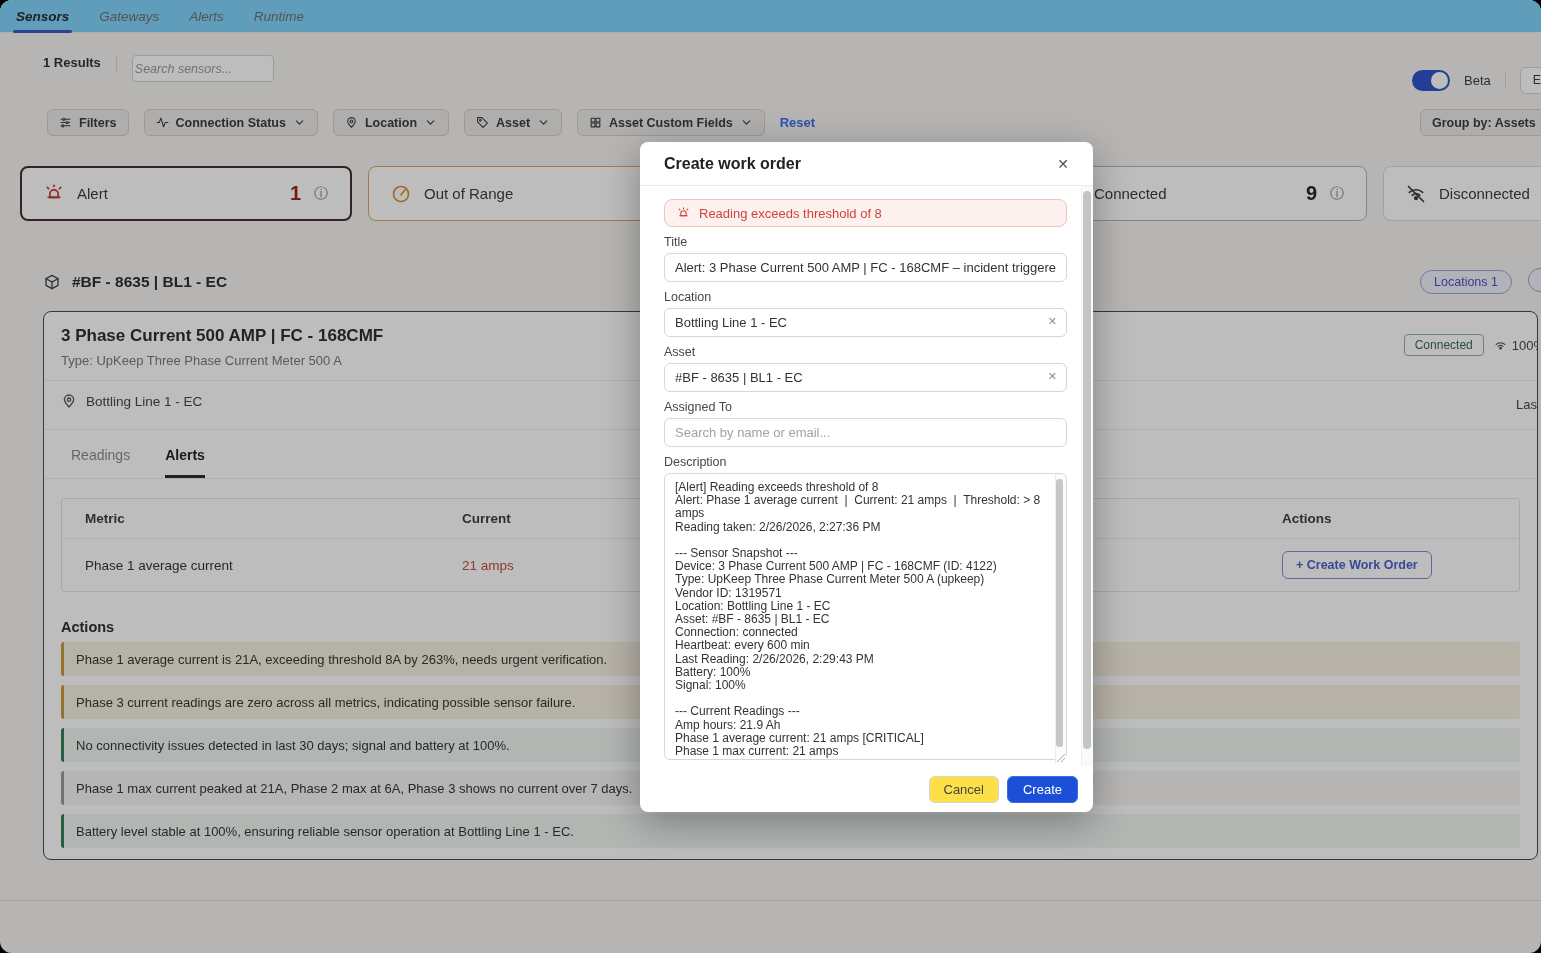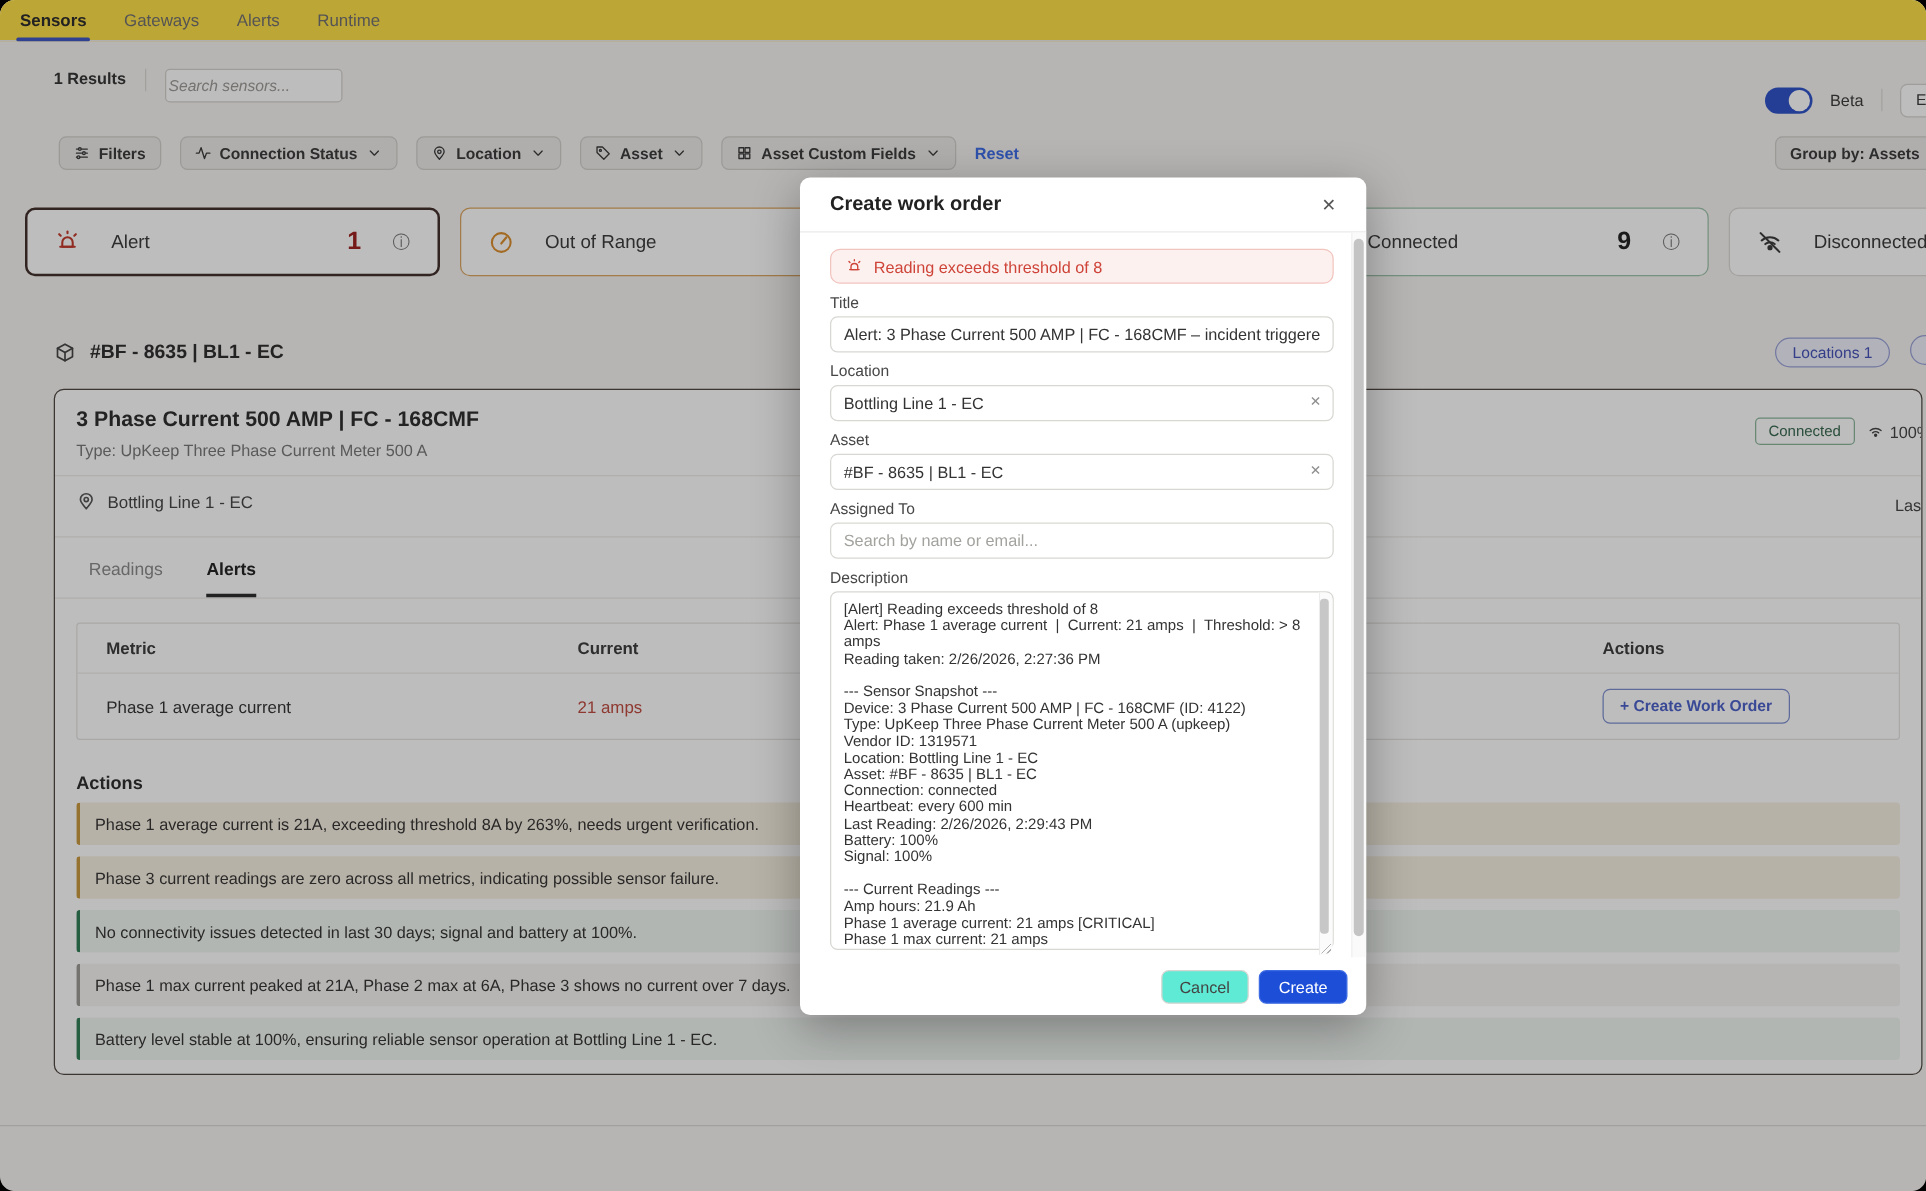--- a/index.html
+++ b/index.html
@@ -1,20 +1,20 @@
 <!DOCTYPE html>
 <html><head>
 <meta charset="utf-8">
 <style>
   * { margin:0; padding:0; box-sizing:border-box; }
   html,body { background:#000; font-family:"Liberation Sans", sans-serif; }
   .screen { position:relative; width:1541px; height:953px; background:#f4f4f2; border-radius:12px; overflow:hidden; }
 
   
-  .topnav { position:absolute; top:0; left:0; right:0; height:33px; background:#fde047; display:flex; align-items:center; gap:30px; padding-left:16px; border-bottom:1px solid #ececea; z-index:1; }
+  .topnav { position:absolute; top:0; left:0; right:0; height:33px; background:#7dd3fc; display:flex; align-items:center; gap:30px; padding-left:16px; border-bottom:1px solid #ececea; z-index:1;font-style:italic; }
   .topnav .tab { font-size:13.5px; color:#6f6f6f; position:relative; cursor:pointer; }
   .topnav .tab.active { color:#2b2b2b; font-weight:700; }
   .topnav .tab.active::after { content:""; position:absolute; left:-3px; right:-3px; bottom:-9px; height:3px; background:#3d56c5; border-radius:2px; }
 
   
   .toolbar { position:absolute; top:55px; left:43px; height:28px; display:flex; z-index:1; }
   .results { font-size:13px; font-weight:700; color:#333; }
   .vdiv { width:1px; height:18px; background:#d9d9d5; margin:0 15px; }
   .search-input { width:142px; height:27px; border:1px solid #d2d2ce; border-radius:4px; background:#fff; padding:0 2px; font-size:12.5px; font-style:italic; color:#555; font-family:"Liberation Sans",sans-serif; }
   .search-input::placeholder { color:#9a9a96; font-style:italic; }
@@ -25,21 +25,21 @@
   .btn-plain { height:27px; background:#fff; border:1px solid #d4d4d0; border-radius:6px; padding:0 12px; font-size:12.5px; color:#3a3a3a; display:flex; align-items:center; white-space:nowrap; cursor:pointer; }
 
   
   .filterbar { position:absolute; top:109px; left:47px; height:27px; display:flex; align-items:center; gap:15px; z-index:1; }
   .chip { height:27px; background:#ebebe9; border:1px solid #cfcfcb; border-radius:6px; padding:10px 11px; display:flex; align-items:center; gap:7px; font-size:12.5px; font-weight:600; color:#3a3a3a; white-space:nowrap; cursor:pointer; }
   .chip svg { flex:0 0 auto; }
   .link { font-size:13px; color:#3b6ce7; font-weight:600; cursor:pointer; }
   .groupby { position:absolute; top:109px; left:1420px; z-index:1; }
 
   
-  .scard { position:absolute; top:166px; height:55px; background:#fff; border:1px solid #d9d9d5; border-radius:8px; display:flex; align-items:center; gap:25px; padding:0 22px; z-index:1; cursor:pointer; }
+  .scard { position:absolute; top:166px; height:55px; background:#fff; border:1px solid #d9d9d5; border-radius:8px; display:flex; align-items:center; gap:13px; padding:0 22px; z-index:1; cursor:pointer; }
   .scard .lbl { font-size:15px; color:#3a3a3a; }
   .scard .cnt { margin-left:auto; font-size:20px; font-weight:700; }
   .scard .info { font-size:14px; color:#787878; }
   .scard.alert { left:20px; width:332px; border:2px solid #3f2f2a; }
   .scard.alert .cnt { color:#9b1f1f; }
   .scard.oor { left:368px; width:687px; border-color:#d9a55f; }
   .scard.conn { left:1071px; width:296px; border-color:#9cc3ab; }
   .scard.conn .cnt { color:#222; }
   .scard.disc { left:1383px; width:190px; }
 
@@ -94,21 +94,21 @@
   .fld-input { width:100%; height:29px; border:1px solid #d7d7d3; border-radius:6px; padding:0 10px; font-size:13px; color:#333; font-family:"Liberation Sans",sans-serif; background:#fff; }
   .fld-input::placeholder { color:#a2a29e; }
   .sel-wrap { position:relative; }
   .sel-clear { position:absolute; right:10px; top:7px; font-size:11px; color:#8f8f8f; cursor:pointer; }
   .ta-wrap { position:relative; }
   .fld-ta { width:100%; height:287px; border:1px solid #d7d7d3; border-radius:6px; padding:7px 20px 7px 10px; font-size:12px; line-height:13.2px; color:#333; font-family:"Liberation Sans",sans-serif; resize:none; overflow:hidden; white-space:pre-wrap; }
   .ta-track { position:absolute; right:1px; top:1px; bottom:1px; width:11px; background:#fbfbfb; border-left:1px solid #ececec; border-radius:0 6px 6px 0; }
   .ta-thumb { position:absolute; right:3px; top:5px; width:7px; height:268px; background:#c7c7c7; border-radius:3px; cursor:pointer; }
   .ta-resize { position:absolute; right:2px; bottom:2px; width:10px; height:10px; background:repeating-linear-gradient(135deg, transparent 0 2px, #b0b0b0 2px 3px); clip-path:polygon(100% 0, 100% 100%, 0 100%); }
   .m-foot { height:46px; display:flex; align-items:center; justify-content:flex-end; gap:8px; padding:0 15px; }
-  .btn-cancel { height:27px; background:#5eead4; border:1px solid #d4d4d0; border-radius:6px; padding:0 14px; font-size:13px; color:#444; cursor:pointer; }
+  .btn-cancel { height:27px; background:#fde047; border:1px solid #d4d4d0; border-radius:6px; padding:0 14px; font-size:13px; color:#444; cursor:pointer; }
   .btn-create { height:27px; background:#1d4ed8; border:1px solid #3d6be4; border-radius:6px; padding:4px 15px; font-size:13px; color:#fff; cursor:pointer; }
 
   .ic { width:16px; height:16px; stroke:currentColor; fill:none; stroke-width:2; stroke-linecap:round; stroke-linejoin:round; }
   .ic-sm { width:13px; height:13px; }
   .ic-lg { width:20px; height:20px; }
 </style>
 </head>
 <body>
 
 <div class="screen">

